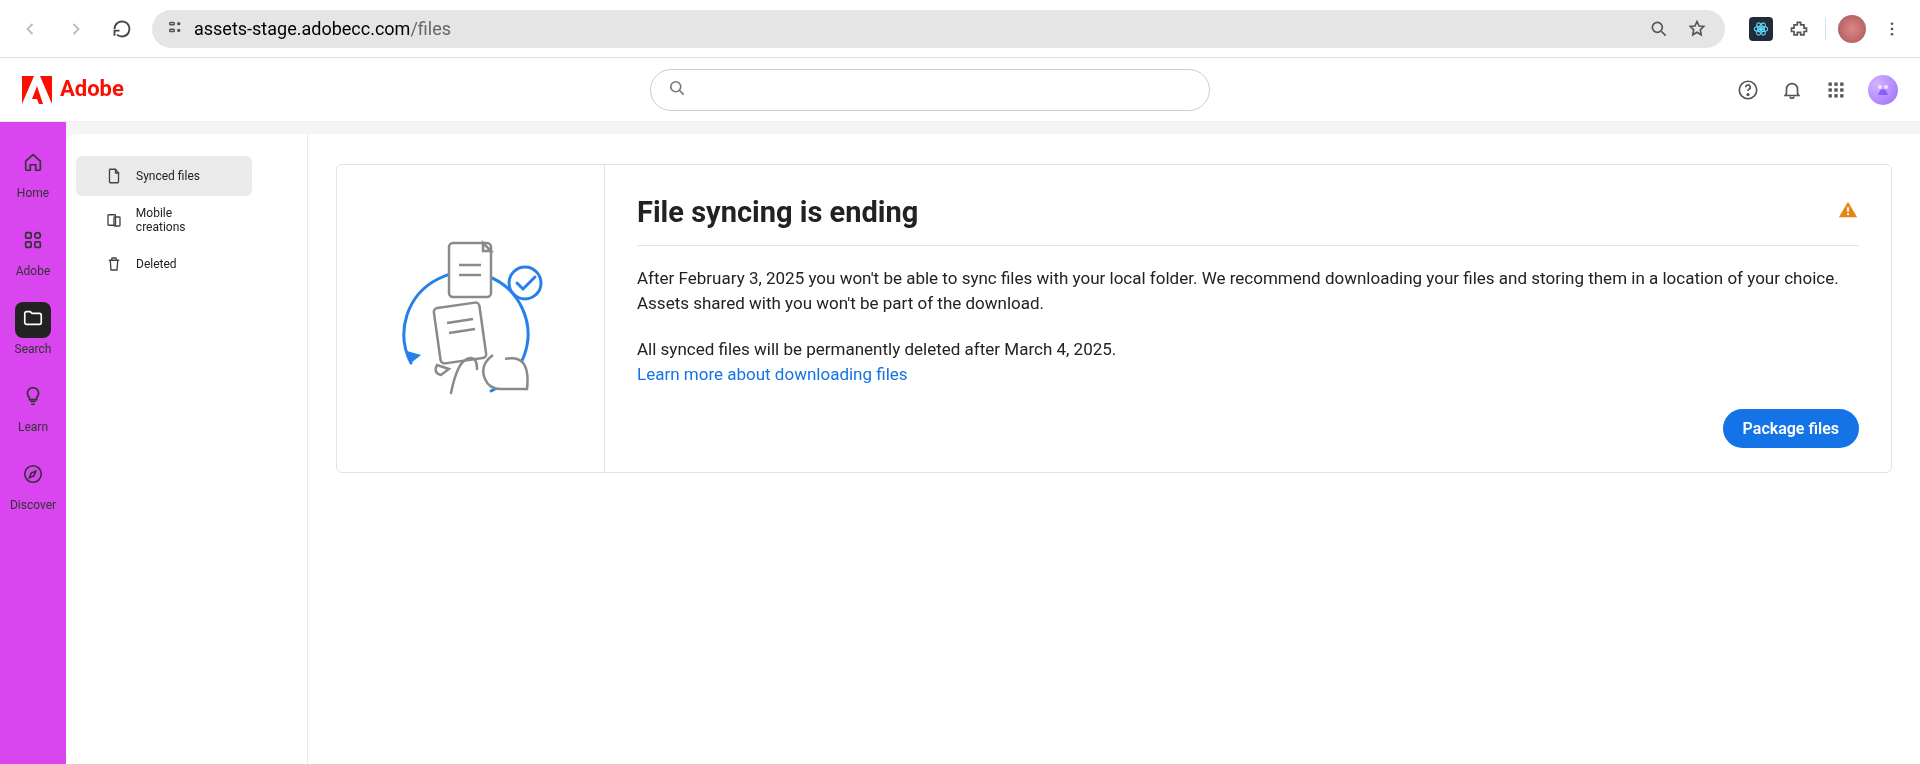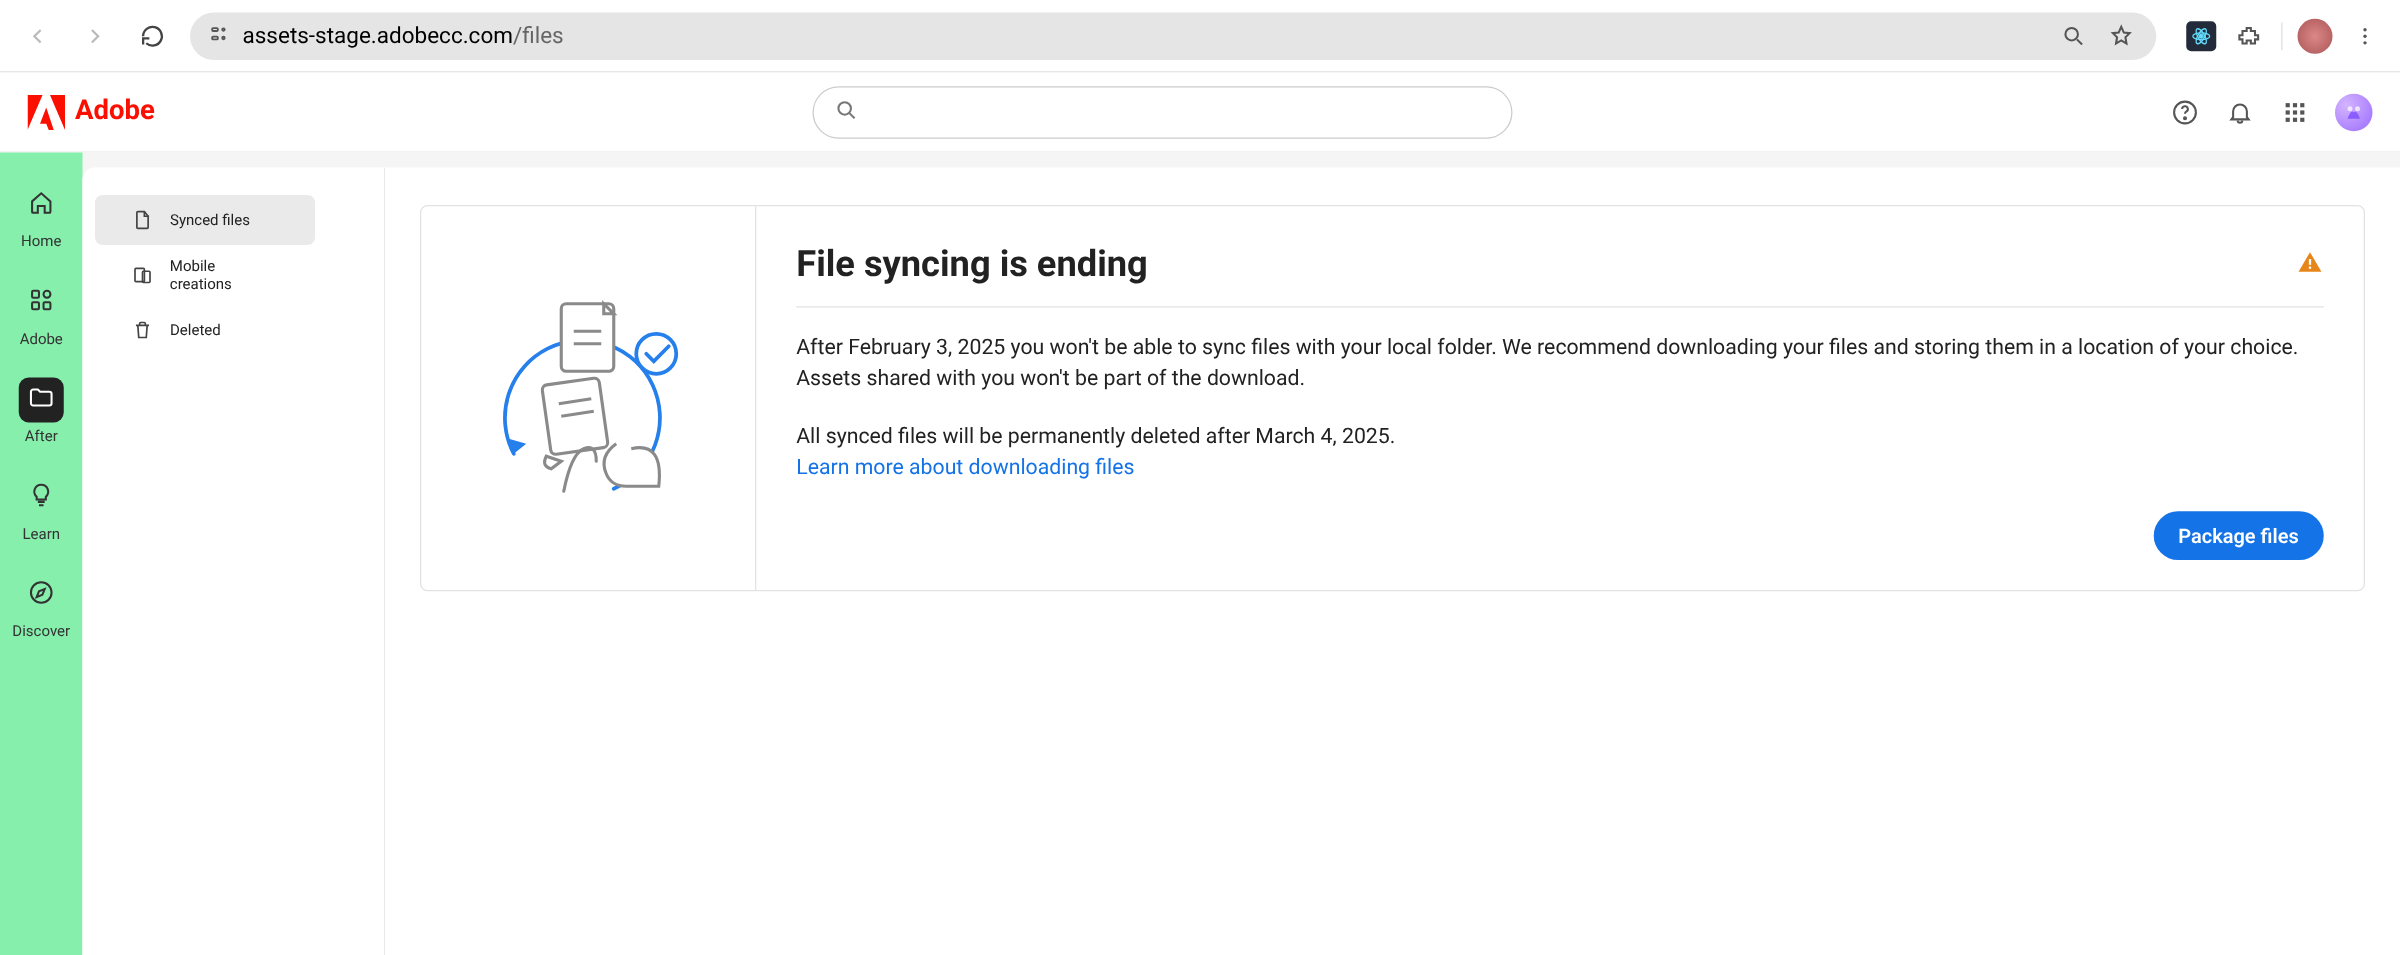--- a/index.html
+++ b/index.html
@@ -24,21 +24,21 @@
     .adobe-logo { display: flex; align-items: flex-start; gap: 8px; cursor: pointer; }
     .adobe-name { font-size: 22px; font-weight: 700; color: #fa0f00; }
     .search-box { margin: 0 auto; width: 560px; height: 42px; border: 1px solid #ccc; border-radius: 22px; display: flex; align-items: center; padding: 0 16px; gap: 12px; }
     .search-box input { border: none; outline: none; font-size: 17px; flex: 1; background: transparent; }
     .header-right { display: flex; align-items: center; gap: 20px; }
     .hdr-icon { width: 24px; height: 24px; display: flex; align-items: center; justify-content: center; cursor: pointer; color: #555; }
     .avatar-app { width: 30px; height: 30px; border-radius: 50%; background: radial-gradient(circle at 30% 30%, #d4b4ff, #9b6cff); position: relative; overflow: hidden; }
 
     
     .app-body { display: flex; height: calc(100% - 122px); }
-    .rail { width: 66px; background: #86efac; display: flex; flex-direction: column; align-items: flex-start; padding-top: 18px; gap: 12px; }
+    .rail { width: 66px; background: #d946ef; display: flex; flex-direction: column; align-items: flex-start; padding-top: 18px; gap: 12px; }
     .rail-item { display: flex; flex-direction: column; align-items: center; gap: 4px; cursor: pointer; padding: 6px 0; width: 100%; }
     .rail-icon-wrap { width: 36px; height: 36px; border-radius: 8px; display: flex; align-items: center; justify-content: center; color: #333; }
     .rail-item.active .rail-icon-wrap { background: #222; color: #fff; }
     .rail-label { font-size: 12px; color: #333; }
 
     .sidebar { width: 242px; background: #fff; border-right: 1px solid #e8e8e8; border-top-left-radius: 10px; padding: 22px 10px; margin-top: 12px; margin-left: 0; }
     .side-item { display: flex; align-items: center; gap: 12px; padding: 10px 28px; border-radius: 6px; font-size: 12px; cursor: pointer; color: #222; width: 176px;}
     .side-item.active { background: #eaeaea; }
     .side-icon { width: 20px; height: 20px; display: flex; align-items: center; justify-content: center; color: #444; }
 
@@ -199,21 +199,21 @@
             </svg></span>
         </div>
       <span class="rail-label">Adobe</span>
     </div>
     <div class="rail-item active">
       <div class="rail-icon-wrap">
           <span><svg width="22" height="22" viewBox="0 0 24 24" fill="none" stroke="currentColor" stroke-width="1.8">
               <path d="M3 7a2 2 0 0 1 2-2h4l2 2h8a2 2 0 0 1 2 2v8a2 2 0 0 1-2 2H5a2 2 0 0 1-2-2z"></path>
             </svg></span>
         </div>
-      <span class="rail-label">After</span>
+      <span class="rail-label">Search</span>
     </div>
     <div class="rail-item">
       <div class="rail-icon-wrap">
           <span><svg width="22" height="22" viewBox="0 0 24 24" fill="none" stroke="currentColor" stroke-width="1.8">
               <path d="M9 18h6M10 21h4M12 3a6 6 0 0 0-4 10.5V16h8v-2.5A6 6 0 0 0 12 3z"></path>
             </svg></span>
         </div>
       <span class="rail-label">Learn</span>
     </div>
     <div class="rail-item">

